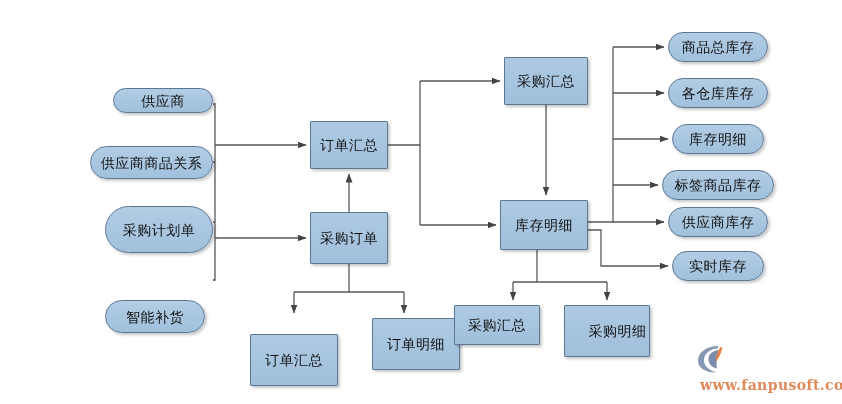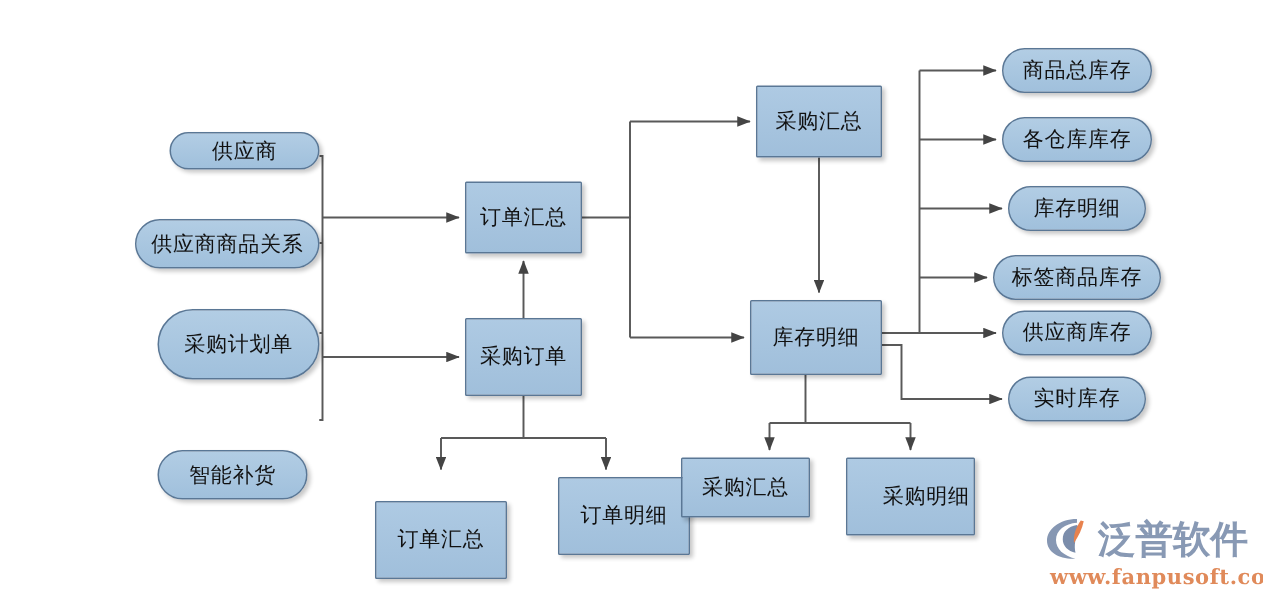--- a/index.html
+++ b/index.html
@@ -195,18 +195,17 @@
       </div>
     </div>
 
   <div id="watermark">
     <div id="wm-row">
       <svg id="wm-mark" viewBox="0 0 34 32">
         <path d="M22 3 C10 3 2 10 2 17.5 C2 25 10 30 21 29.5 C13 27.5 8 23 8 17 C8 10.5 14 6 22 5.5 Z" fill="#8697b3"></path>
         <path d="M22 7 C16 8 12.5 11.5 12.5 16.5 C12.5 21 16 24.5 21 25.5 C20 21 20.5 15 24 10 Z" fill="#7b8dab"></path>
         <path d="M24.5 4 C21 9 19.5 14 20 19 C23 14.5 25.5 9.5 26.5 4.5 Z" fill="#e8824e"></path>
       </svg>
-      <span id="wm-name">泛普软件</span>
     </div>
     <div id="wm-url">www.fanpusoft.com</div>
   </div>
 
 </div>
 
 </body></html>

